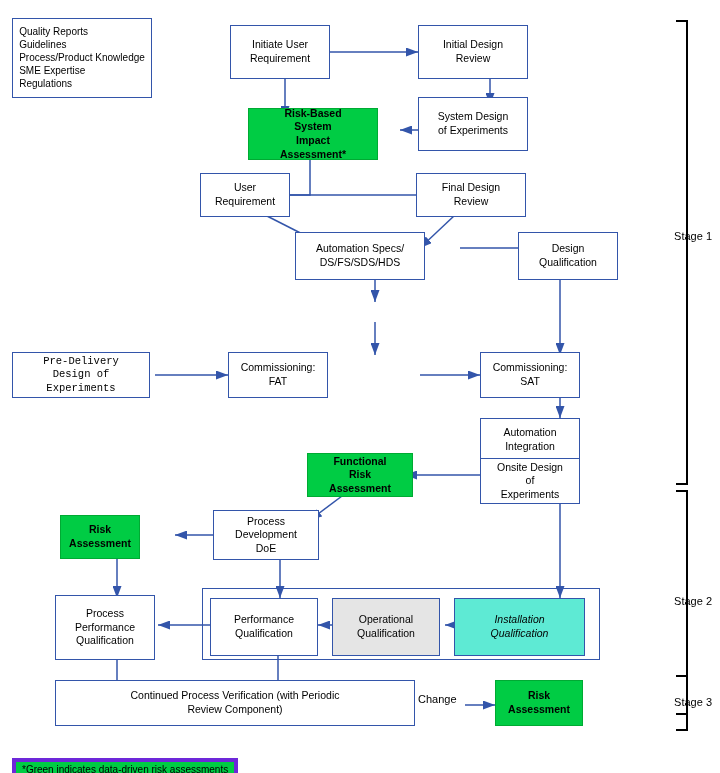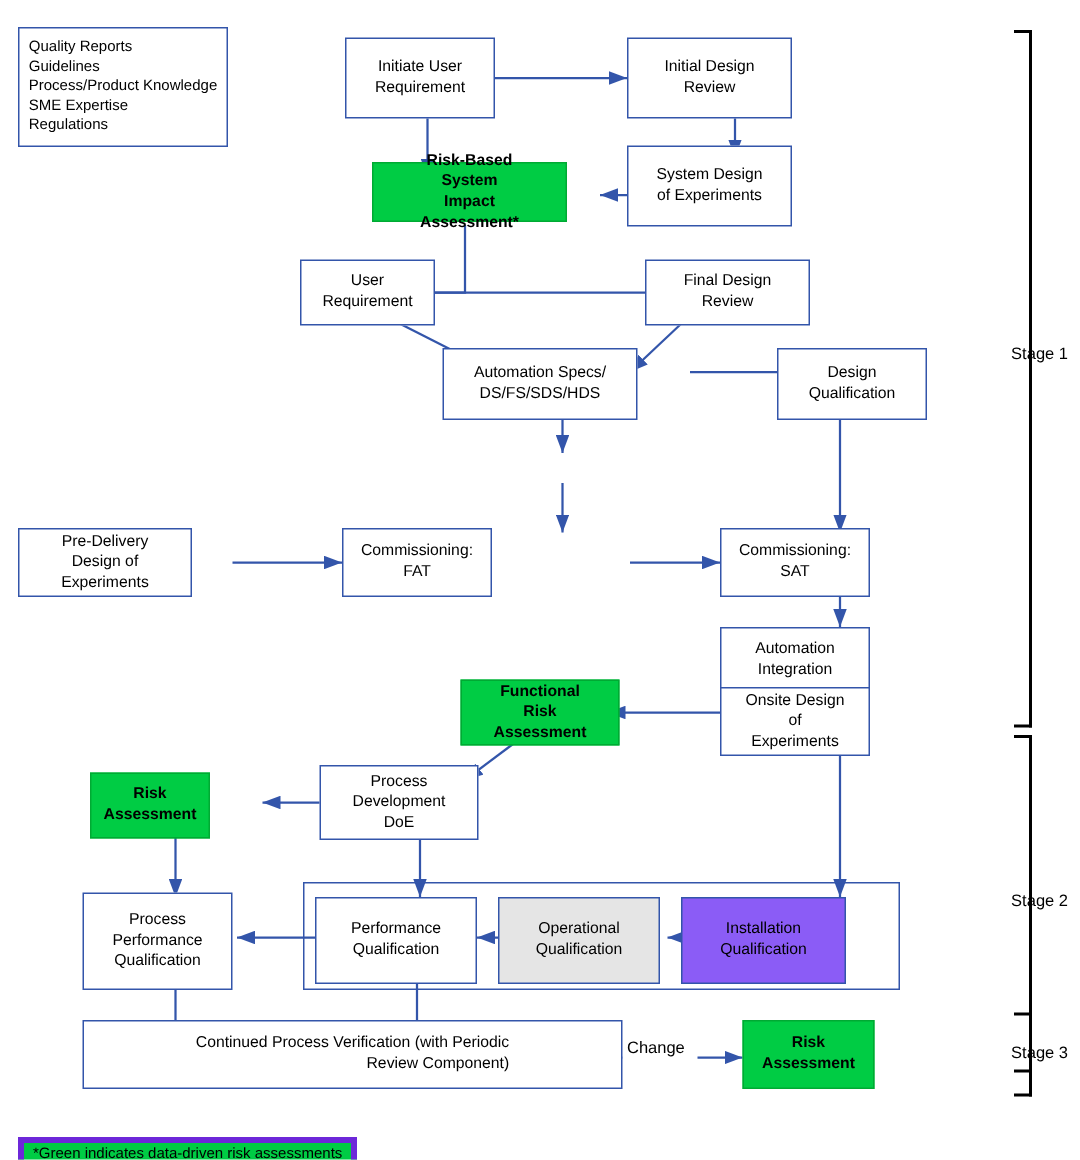--- a/index.html
+++ b/index.html
@@ -154,52 +154,52 @@
   <div class="box" style="left:230px; top:25px; width:100px; height:54px;">
     <span style="white-space:pre-line;">Initiate User
 Requirement</span>
   </div>
 
   <div class="box" style="left:418px; top:25px; width:110px; height:54px;">
     <span style="white-space:pre-line;">Initial Design
 Review</span>
   </div>
 
-  <div class="box green" style="left:248px; top:108px; width:130px; height:40px;">
+  <div class="box green" style="left:248px; top:108px; width:130px; height:52px;">
     <span style="white-space:pre-line;">Risk-Based System
 Impact Assessment*</span>
   </div>
 
   <div class="box" style="left:418px; top:97px; width:110px; height:54px;">
     <span style="white-space:pre-line;">System Design
 of Experiments</span>
   </div>
 
   <div class="box" style="left:200px; top:173px; width:90px; height:44px;">
     <span style="white-space:pre-line;">User
 Requirement</span>
   </div>
 
-  <div class="box" style="left:430px; top:173px; width:110px; height:44px;">
+  <div class="box" style="left:416px; top:173px; width:110px; height:44px;">
     <span style="white-space:pre-line;">Final Design
 Review</span>
   </div>
 
   <div class="box" style="left:295px; top:232px; width:130px; height:48px;">
     <span style="white-space:pre-line;">Automation Specs/
 DS/FS/SDS/HDS</span>
   </div>
 
   <div class="box" style="left:518px; top:232px; width:100px; height:48px;">
     <span style="white-space:pre-line;">Design
 Qualification</span>
   </div>
 
 
-  <div class="box" style="left:12px; top:352px; width:116px; height:46px;">
+  <div class="box" style="left:12px; top:352px; width:138px; height:46px;font-family:Liberation Mono, monospace;">
     <span style="white-space:pre-line;">Pre-Delivery
 Design of Experiments</span>
   </div>
 
   <div class="box" style="left:228px; top:352px; width:100px; height:46px;">
     <span style="white-space:pre-line;">Commissioning:
 FAT</span>
   </div>
 
   <div class="box" style="left:480px; top:352px; width:100px; height:46px;">
@@ -243,26 +243,26 @@
   <div class="box" style="left:210px; top:598px; width:108px; height:58px; background:#fff;">
     <span style="white-space:pre-line;">Performance
 Qualification</span>
   </div>
 
   <div class="box" style="left:332px; top:598px; width:108px; height:58px; background:#e5e5e5;">
     <span style="white-space:pre-line;">Operational
 Qualification</span>
   </div>
 
-  <div class="box" style="left:454px; top:598px; width:110px; height:58px; background:#8b5cf6;">
+  <div class="box" style="left:454px; top:598px; width:131px; height:58px; background:#5eead4;font-style:italic;">
     <span style="white-space:pre-line;">Installation
 Qualification</span>
   </div>
 
-  <div class="box" style="left:55px; top:680px; width:360px; height:46px; font-size:10.5px;text-align:right;">
+  <div class="box" style="left:55px; top:680px; width:360px; height:46px; font-size:10.5px;">
     <span style="white-space:pre-line;">Continued Process Verification (with Periodic
 Review Component)</span>
   </div>
 
   <div style="position:absolute; left:418px; top:693px; font-size:11px; color:#000;">
     <span>Change</span>
   </div>
 
   <div class="box green" style="left:495px; top:680px; width:88px; height:46px;">
     <span style="white-space:pre-line;">Risk

